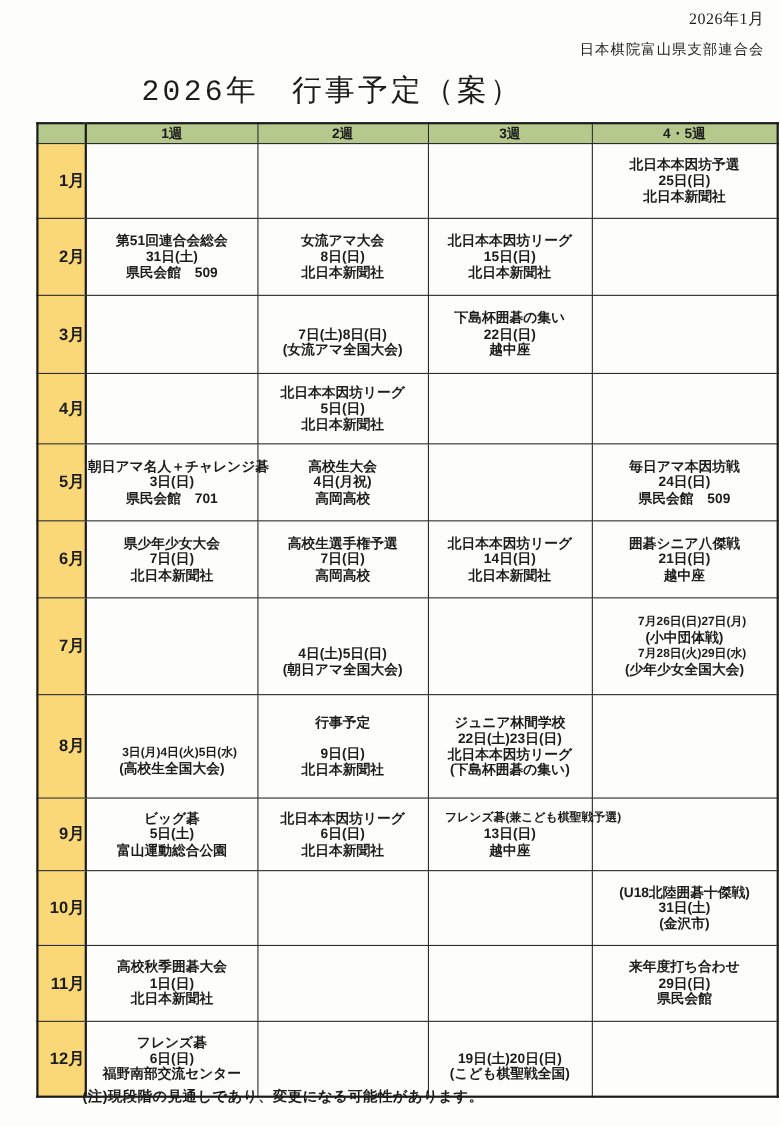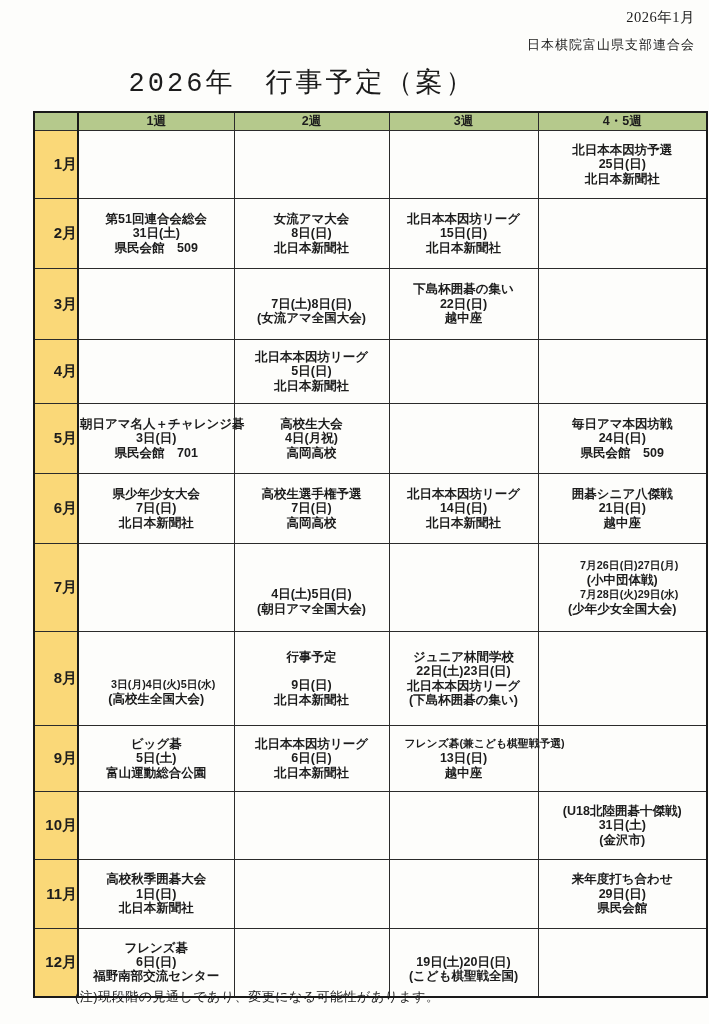--- a/index.html
+++ b/index.html
@@ -97,21 +97,21 @@
   tbody tr:nth-child(8)  { height: 94px; }
   tbody tr:nth-child(9)  { height: 66px; }
   tbody tr:nth-child(10) { height: 68px; }
   tbody tr:nth-child(11) { height: 69px; }
   tbody tr:nth-child(12) { height: 68px; }
   .footnote {
     position: absolute;
     left: 75px;
     top: 988px;
     font-size: 13px;
-    font-weight: normal;
+    font-weight: bold;
     letter-spacing: 0.5px;
   }
 </style>
 </head>
 <body>
 
 <div class="page">
 
   <div class="doc-header">
     <div class="doc-date">2026年1月</div>

